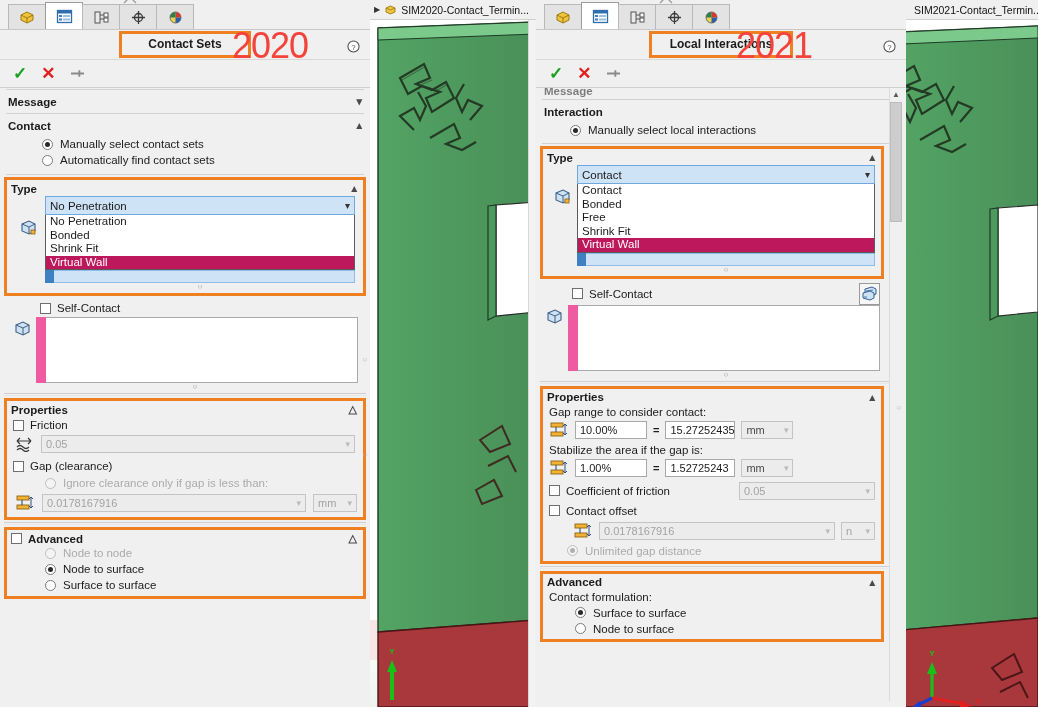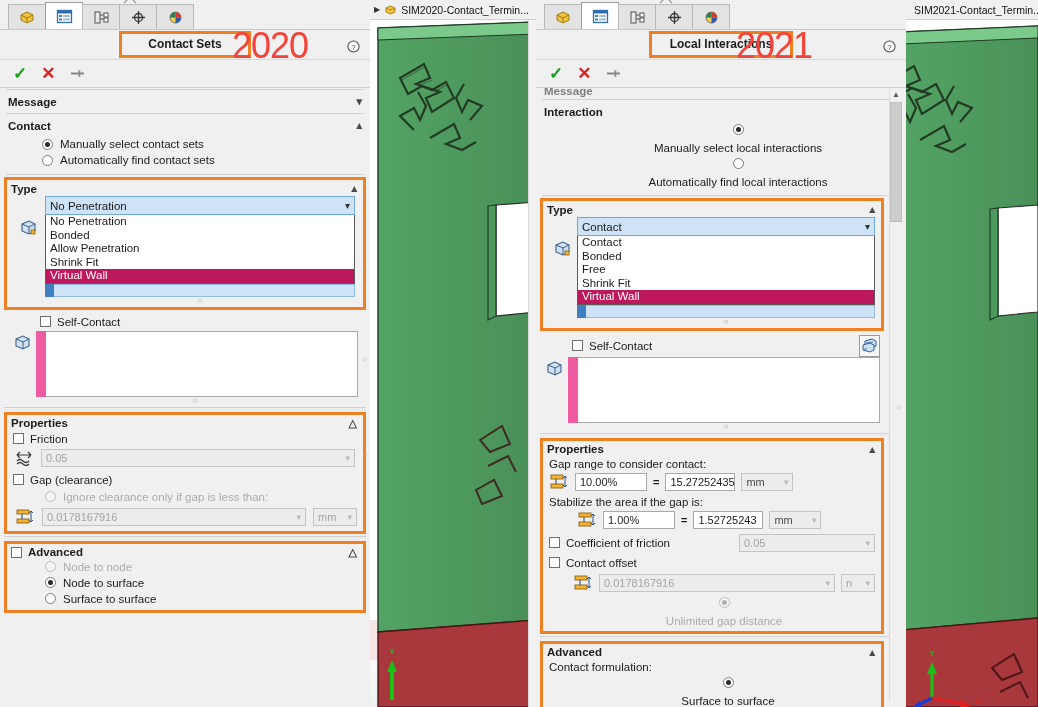--- a/index.html
+++ b/index.html
@@ -83,21 +83,21 @@
     display:flex; align-items:center; justify-content:space-between;
     padding:4px 8px 4px 8px; font-weight:bold; font-size:11.5px; color:#1b1b1b;
   }
   .sec-head.cb { padding-left:6px; }
   .divider { height:1px; background:#d2d2d2; margin:1px 6px; }
   .divider2 { height:3px; border-top:1px solid #cfcfcf; border-bottom:1px solid #e8e8e8; margin:2px 4px; }
   .chev { font-size:11px; color:#4a4a4a; }
 
   
   .radio-row { display:flex; align-items:center; gap:7px; padding:2px 0 2px 42px; }
-  .panel-right .radio-row { padding-left:34px;flex-direction:column; }
+  .panel-right .radio-row { padding-left:34px; }
   .radio {
     width:11px; height:11px; border-radius:50%;
     border:1px solid #7a7a7a; background:#fff;
     display:inline-block; position:relative; flex:none;
   }
   .radio.on::after {
     content:""; position:absolute; left:2px; top:2px;
     width:5px; height:5px; border-radius:50%; background:#2a2a2a;
   }
   .radio.dis { border-color:#bdbdbd; background:#f4f4f4; }
@@ -275,21 +275,20 @@
           </svg>
         </div>
         <div style="flex:1">
           <div class="combo-head">
             <span>No Penetration</span>
             <span class="dd">▾</span>
           </div>
           <div class="combo-list">
             <div class="combo-opt">No Penetration</div>
             <div class="combo-opt">Bonded</div>
-            <div class="combo-opt">Allow Penetration</div>
             <div class="combo-opt">Shrink Fit</div>
             <div class="combo-opt sel">Virtual Wall</div>
           </div>
           <div style="display:flex; align-items:stretch; height:13px;">
             <div style="width:9px; background:#3f7fc4;"></div>
             <div style="flex:1; background:#cfe3f7; border:1px solid #8fbce8; border-left:none;"></div>
           </div>
           <div class="grip">○</div>
         </div>
       </div>
@@ -521,24 +520,20 @@
       </div>
       <div class="divider"></div>
 
       <div class="sec-head">
         <span>Interaction</span>
         <span class="chev">▴</span>
       </div>
       <div class="radio-row">
         <span class="radio on"></span>
         <span class="rlabel">Manually select local interactions</span>
-      </div>
-      <div class="radio-row">
-        <span class="radio"></span>
-        <span class="rlabel">Automatically find local interactions</span>
       </div>
 
       <div class="divider" style="margin-top:5px"></div>
 
       <div class="hl" style="margin:2px 22px 0 4px;">
         <div class="sec-head" style="padding:2px 6px 1px 4px">
           <span>Type</span>
           <span class="chev">▴</span>
         </div>
         <div style="display:flex; padding:0 6px 2px 4px;">
@@ -621,21 +616,21 @@
           <div class="field" style="width:70px">
             <span>15.27252435</span>
           </div>
           <div class="field dis" style="width:52px">
             <span style="color:#4a4a4a">mm</span>
             <span class="dd">▾</span>
           </div>
         </div>
 
         <div class="lbl" style="padding-left:6px">Stabilize the area if the gap is:</div>
-        <div class="row" style="padding:1px 6px 3px 6px; gap:6px;margin-left:28px;">
+        <div class="row" style="padding:1px 6px 3px 6px; gap:6px;">
           <svg width="20" height="18" viewBox="0 0 20 18">
             <rect x="2" y="2" width="12" height="4" fill="#f3b233" stroke="#8a6414" stroke-width="0.9"></rect>
             <rect x="2" y="11" width="12" height="4" fill="#f3b233" stroke="#8a6414" stroke-width="0.9"></rect>
             <path d="M7 6 L7 11" stroke="#2f4f7f" stroke-width="1.1"></path>
             <path d="M16 3 L16 14 M14 5 L16 3 L18 5 M14 12 L16 14 L18 12" stroke="#2f4f7f" stroke-width="1" fill="none"></path>
           </svg>
           <div class="field" style="width:72px">
             <span>1.00%</span>
           </div>
           <span style="font-weight:bold; font-size:11px;">=</span>

